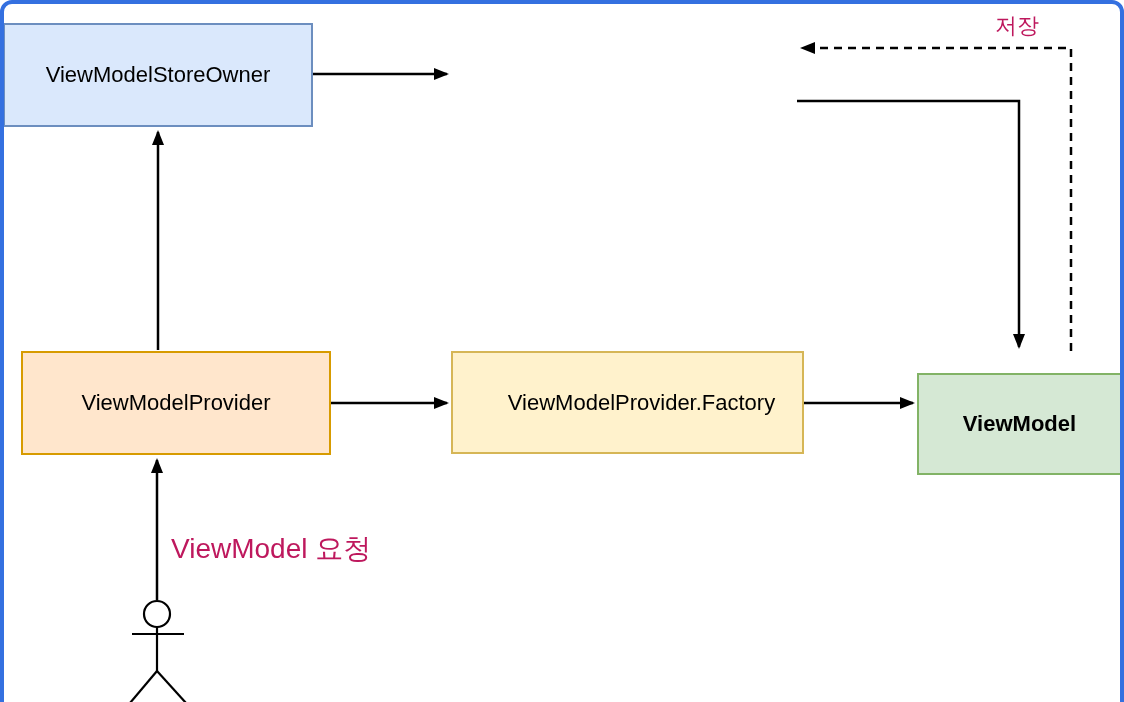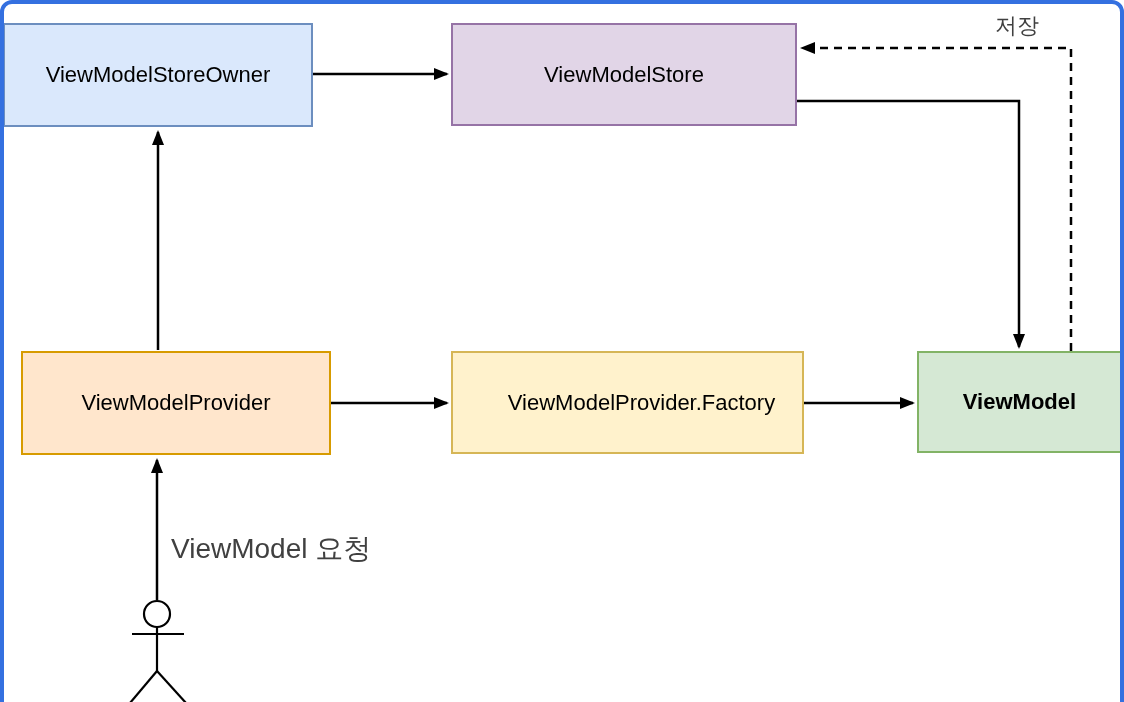--- a/index.html
+++ b/index.html
@@ -46,21 +46,21 @@
     z-index: 2;
     white-space: nowrap;
   }
   .node-0 { left: 3px;   top: 23px;  width: 310px; height: 104px; }
   .node-1 { left: 451px; top: 23px;  width: 346px; height: 103px; }
   .node-2 { left: 21px;   top: 351px; width: 310px; height: 104px; }
   .node-3 { left: 451px; top: 351px; width: 353px; height: 103px; }
   .node-4 { left: 917px; top: 351px; width: 205px; height: 102px; }
   .edge-label {
     position: absolute;
-    color: #404040;
+    color: #be185d;
     z-index: 3;
     white-space: nowrap;
   }
   .label-save    { left: 995px; top: 11px;  font-size: 22px; }
   .label-request { left: 171px; top: 530px; font-size: 28px; }
 </style>
 </head>
 <body>
 
 <div class="canvas">
@@ -91,30 +91,27 @@
       <line x1="132" y1="634" x2="184" y2="634"></line>
       <line x1="157" y1="627" x2="157" y2="671"></line>
       <line x1="157" y1="671" x2="130" y2="703"></line>
       <line x1="157" y1="671" x2="186" y2="703"></line>
     </g>
   </svg>
 
   <div class="node node-0" style="background: rgb(218, 232, 252); border-color: rgb(108, 142, 191); font-weight: normal;">
     <span>ViewModelStoreOwner</span>
   </div>
-  <div class="node node-1" style="background: rgb(225, 213, 231); border-color: rgb(150, 115, 166); font-weight: normal;">
-    <span>ViewModelStore</span>
-  </div>
   <div class="node node-2" style="background: rgb(255, 230, 204); border-color: rgb(215, 155, 0); font-weight: normal;">
     <span>ViewModelProvider</span>
   </div>
   <div class="node node-3" style="background: rgb(255, 242, 204); border-color: rgb(214, 182, 86); font-weight: normal; padding-left: 28px;">
     <span>ViewModelProvider.Factory</span>
   </div>
-  <div class="node node-4" style="background: rgb(213, 232, 212); border-color: rgb(130, 179, 102); font-weight: bold;">
+  <div class="node node-4" style="background: rgb(213, 232, 212); border-color: rgb(130, 179, 102); font-weight: bold; margin-top: 22px;">
     <span>ViewModel</span>
   </div>
 
   <div class="edge-label label-save">저장</div>
   <div class="edge-label label-request">ViewModel 요청</div>
 
   <div class="frame" style="border-color: rgb(52, 112, 224);"></div>
 </div>
 
 </body></html>

